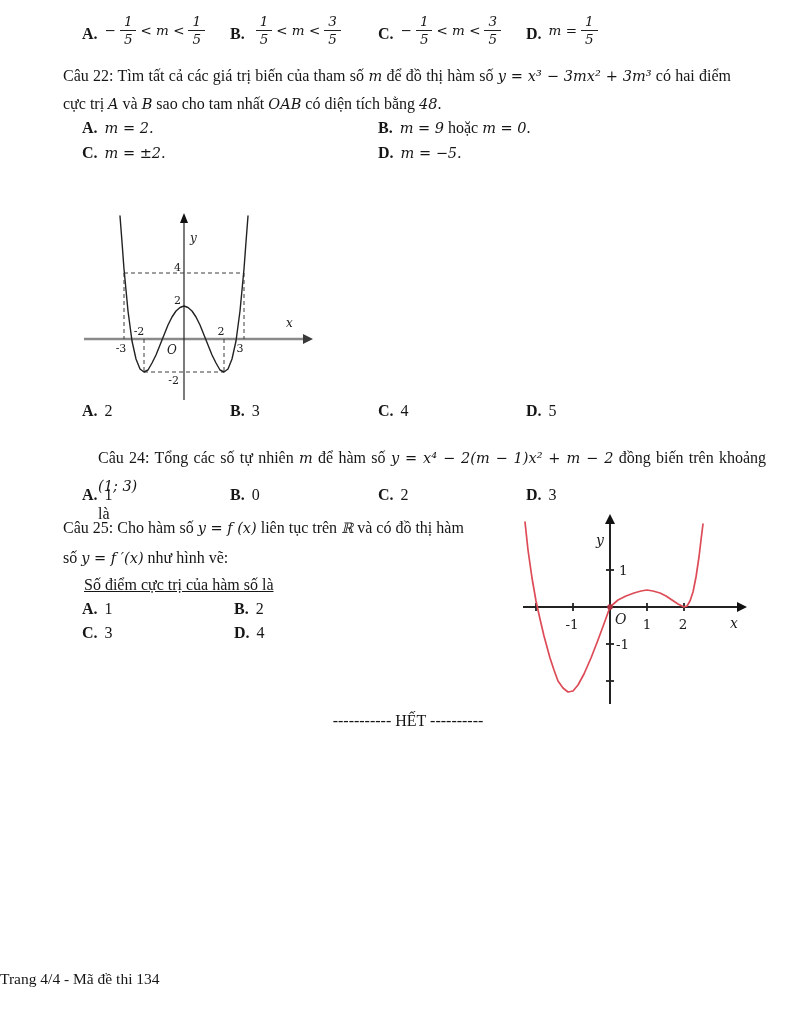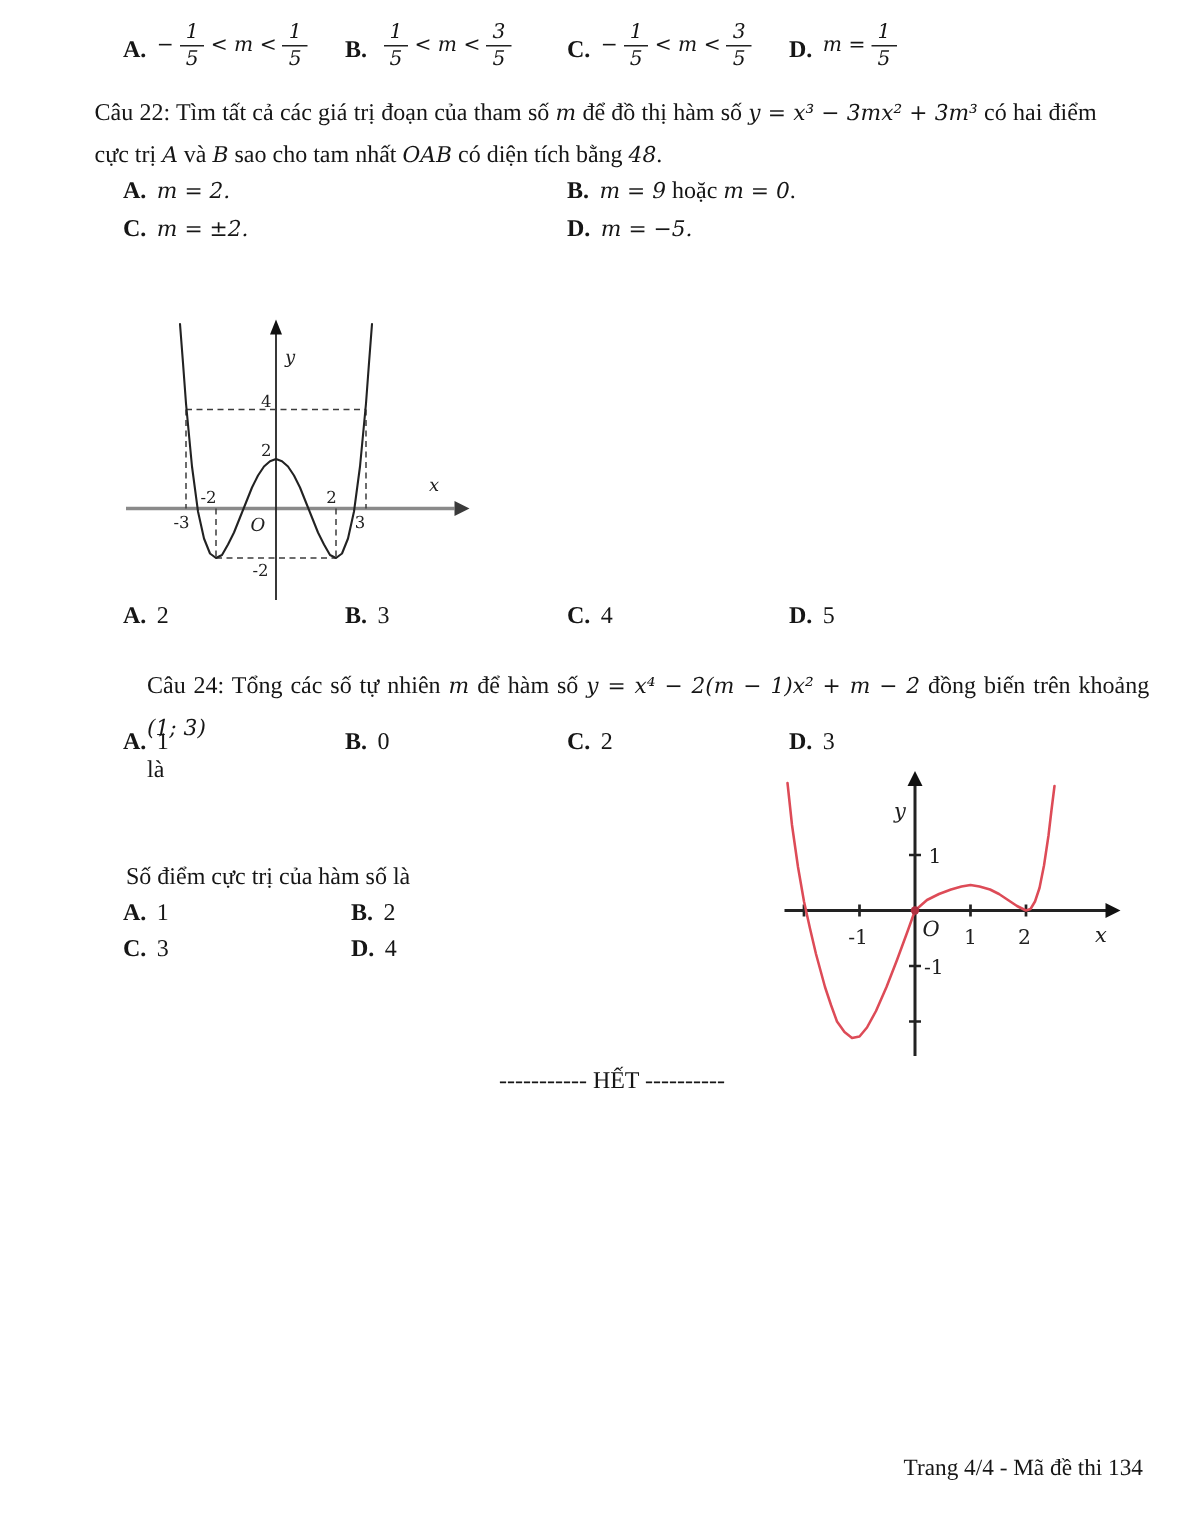--- a/index.html
+++ b/index.html
@@ -21,21 +21,21 @@
   .cn{width:152px;}
   
   .fracrow .c{align-items:flex-end;}
   .fracrow .ol{padding-bottom:4px;}
   .fexp{display:inline-flex;align-items:center;gap:4px;font-style:italic;
         font-family:"DejaVu Serif","Liberation Serif",serif;font-size:13.5px;}
   .frac{display:inline-flex;flex-direction:column;align-items:center;line-height:1.1;}
   .frac .fn{padding:0 4px 1px 4px;border-bottom:1px solid #222;}
   .frac .fd{padding:1px 4px 0 4px;}
   .center{width:792px;text-align:center;padding-left:12px;}
-  .footerline{right:30px;text-align:right;font-size:15.5px;}
+  .footerline{right:30px;font-size:15.5px;}
   svg text{font-family:"DejaVu Serif","Liberation Serif",serif;fill:#202020;}
   svg .it{font-style:italic;}
 </style>
 </head>
 <body>
 
 <div class="page">
 
   <div class="abs row fracrow" style="top:14px;">
     <div class="c c1of4">
@@ -90,21 +90,21 @@
         <span class="frac">
             <span class="fn">1</span>
             <span class="fd">5</span>
           </span>
       </span>
     </div>
   </div>
 
   <div class="abs para" style="top:62px;">
     <span class="qnum">Câu 22:</span>
-    <span>Tìm tất cả các giá trị đoạn của tham số</span>
+    <span>Tìm tất cả các giá trị biến của tham số</span>
     <span class="mm">m</span>
     <span>để đồ thị hàm số</span>
     <span class="mm">y = x³ − 3mx² + 3m³</span>
     <span>có hai điểm cực trị</span>
     <span class="mm">A</span>
     <span>và</span>
     <span class="mm">B</span>
     <span>sao cho tam nhất</span>
     <span class="mm">OAB</span>
     <span>có diện tích bằng</span>
@@ -203,21 +203,32 @@
     <div class="c cof4">
         <span class="ol">C.</span>
         <span>2</span>
       </div>
     <div class="c cof4">
         <span class="ol">D.</span>
         <span>3</span>
       </div>
   </div>
 
-  <div class="abs" style="left:84px;top:576px;">
+  <div class="abs" style="left:63px;top:513px;width:455px;line-height:30px;text-align:justify;">
+    <span class="qnum">Câu 25:</span>
+    <span>Cho hàm số</span>
+    <span class="mm">y = f (x)</span>
+    <span>liên tục trên</span>
+    <span class="mm">ℝ</span>
+    <span>và có đồ thị hàm</span><br>
+    <span>số</span>
+    <span class="mm">y = f ′(x)</span>
+    <span>như hình vẽ:</span>
+  </div>
+  <div class="abs" style="left:84px;top:576px;text-decoration:underline;">
     <span>Số điểm cực trị của hàm số là</span>
   </div>
   <div class="abs row" style="top:600px;">
     <div class="c c1n">
         <span class="ol">A.</span>
         <span>1</span>
       </div>
     <div class="c cn">
         <span class="ol">B.</span>
         <span>2</span>

